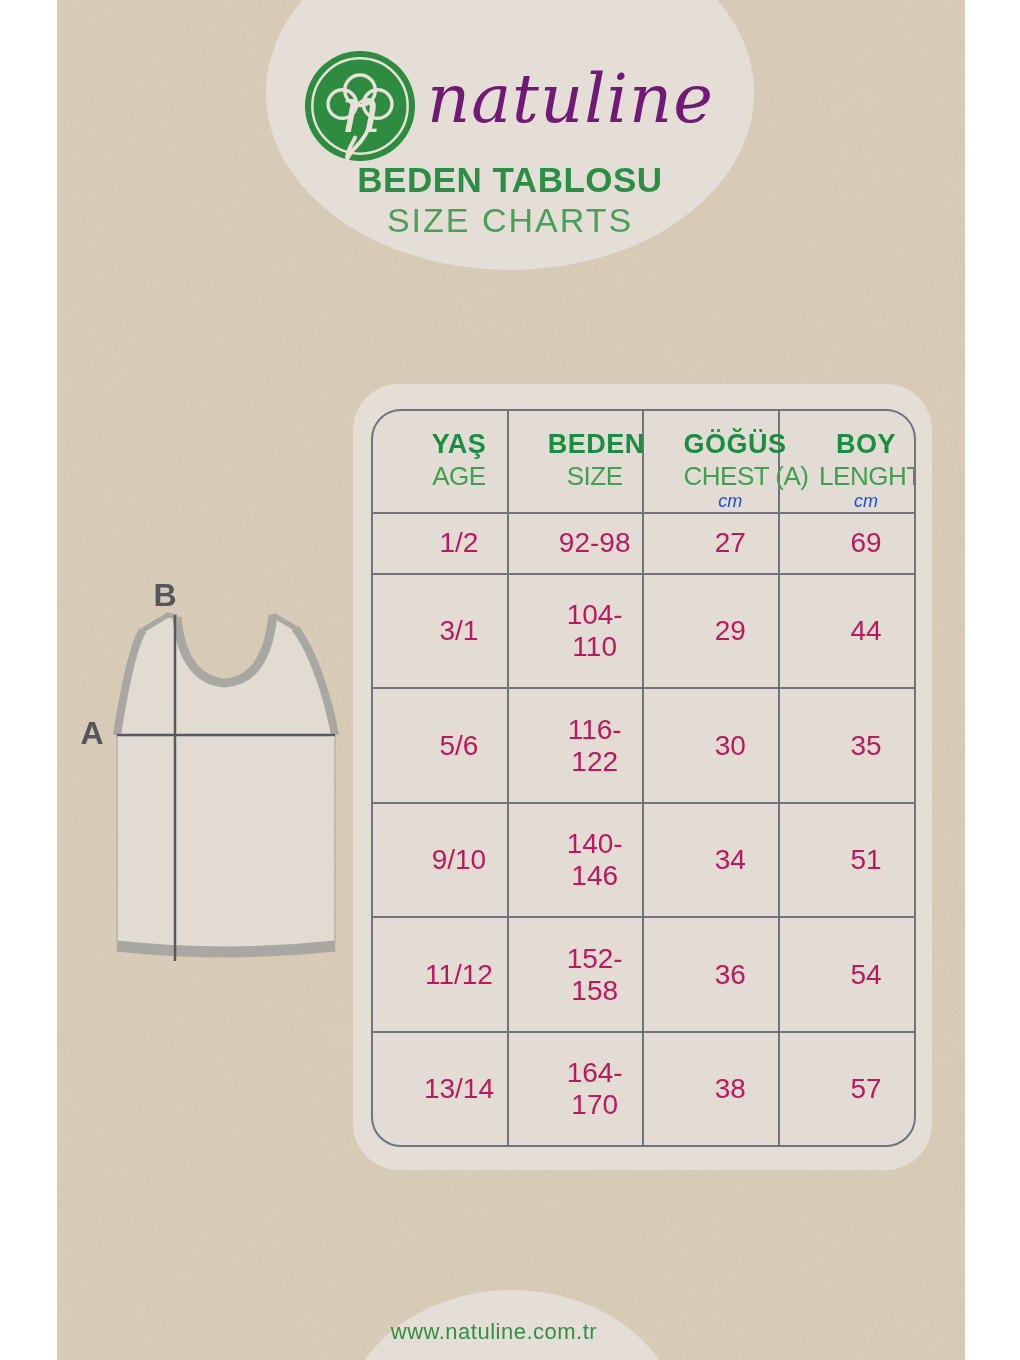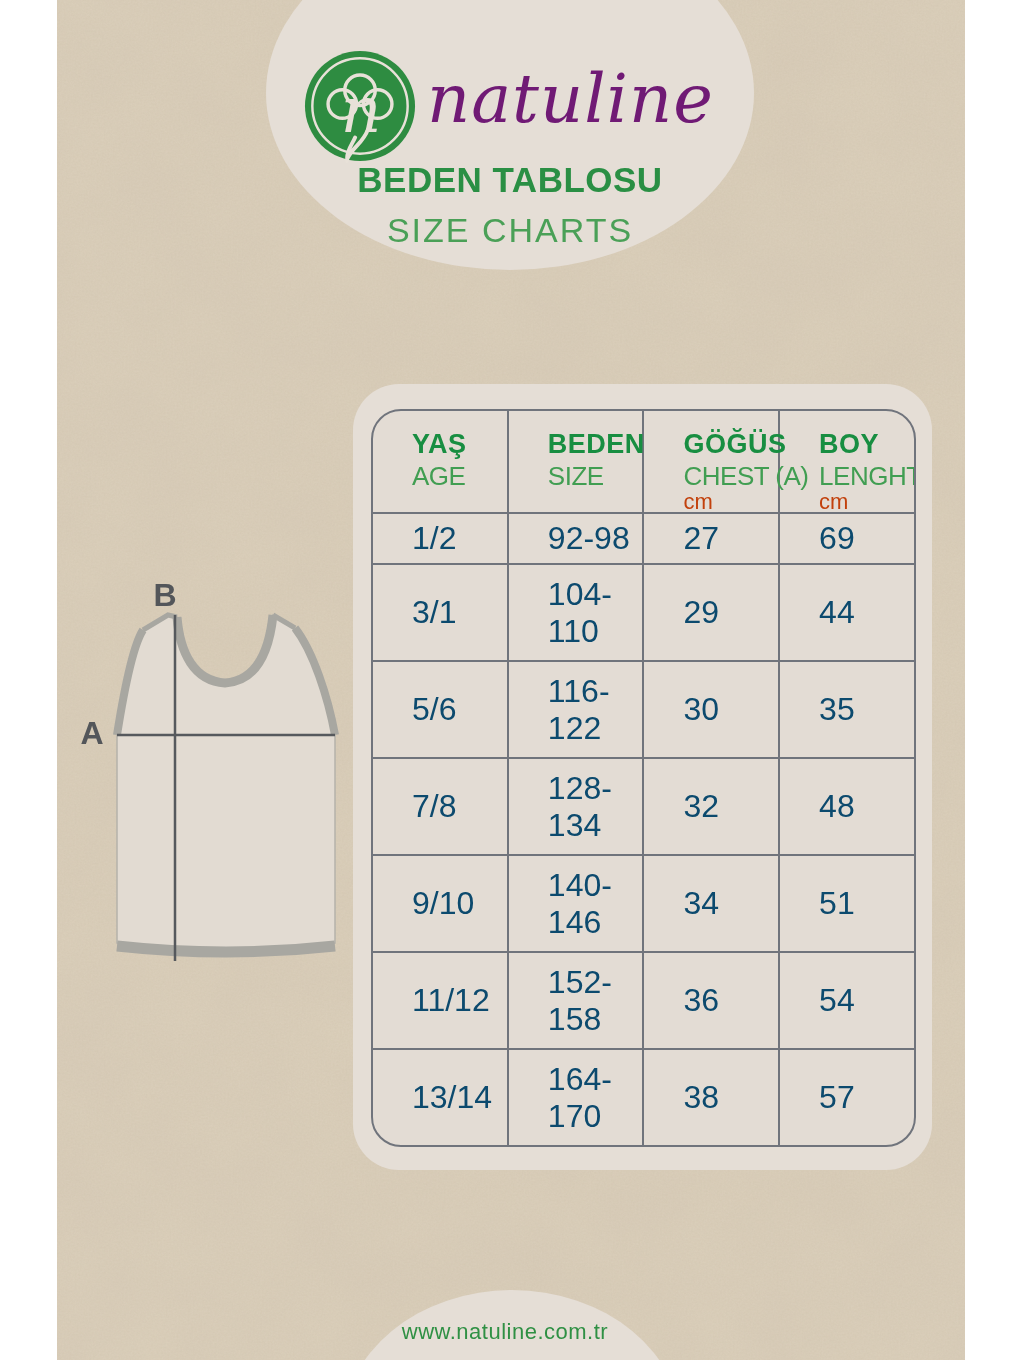--- a/index.html
+++ b/index.html
@@ -10,44 +10,44 @@
 
   .header-ellipse{position:absolute;left:266px;top:-84px;width:488px;height:354px;
                   background:#e5ded6;border-radius:50%;}
   .brand-row{position:absolute;left:303px;top:48px;width:420px;height:116px;
              display:flex;align-items:center;}
   .logo{width:114px;height:114px;flex:0 0 auto;}
   .brand-name{font-family:"DejaVu Serif",serif;font-style:italic;font-size:67px;
               color:#701a75;line-height:1;margin-left:10px;margin-top:-14px;letter-spacing:1px;}
   .titles{position:absolute;left:266px;top:160px;width:488px;text-align:center;}
   .title-tr{font-size:35px;font-weight:bold;color:#2a8f44;letter-spacing:0.5px;}
-  .title-en{font-size:34px;color:#4aa057;letter-spacing:2px;margin-top:11px;}
+  .title-en{font-size:34px;color:#4aa057;letter-spacing:2px;margin-top:1px;}
 
   .table-panel{position:absolute;left:353px;top:384px;width:579px;height:786px;
                background:#e5ded6;border-radius:46px;}
   .table-wrap{position:absolute;left:371px;top:409px;width:541px;height:734px;
               border:2px solid #70747c;border-radius:30px;overflow:hidden;background:#e3dcd4;}
   table.size{width:100%;height:100%;border-collapse:collapse;table-layout:fixed;}
-  .size th,.size td{border:2px solid #70747c;text-align:left;width:25%;padding-left:39px;}
+  .size th,.size td{border:2px solid #70747c;text-align:center;width:25%;padding-left:39px;}
   .size thead tr{height:100px;}
   .size th{vertical-align:top;padding-top:17px;font-weight:normal;}
   .size tr:first-child th{border-top:none;}
   .size th:first-child,.size td:first-child{border-left:none;}
   .size th:last-child,.size td:last-child{border-right:none;}
   .size tbody tr:last-child td{border-bottom:none;}
-  .size td{font-size:32px;color:#0c4a6e;vertical-align:middle;}
+  .size td{font-size:28px;color:#be185d;vertical-align:middle;}
   .h-tr{display:block;font-weight:bold;font-size:27px;color:#188e41;letter-spacing:0.5px;line-height:33px;white-space:nowrap;}
   .h-en{display:block;font-size:26px;color:#419e52;line-height:31px;white-space:nowrap;letter-spacing:-0.5px;}
-  .h-unit{display:block;font-size:22px;color:#c2410c;line-height:19px;}
+  .h-unit{display:block;font-size:18px;color:#1d4ed8;line-height:19px;font-style:italic;}
 
   .tank{position:absolute;left:75px;top:575px;width:280px;height:400px;}
 
   .footer-ellipse{position:absolute;left:342px;top:1290px;width:340px;height:280px;
                   background:#e5ded6;border-radius:50%;}
-  .footer-url{position:absolute;left:51px;top:1319px;width:908px;text-align:center;
+  .footer-url{position:absolute;left:40px;top:1319px;width:908px;text-align:center;
               font-size:22px;color:#2f9044;letter-spacing:0.5px;}
 </style>
 </head>
 <body>
 
 <div class="page">
 
   <div class="paper">
     <svg class="grain" width="908" height="1360" viewBox="0 0 908 1360" preserveAspectRatio="none" xmlns="http://www.w3.org/2000/svg">
       <defs>
@@ -127,26 +127,20 @@
             <td>29</td>
             <td>44</td>
           </tr>
           <tr>
             <td>5/6</td>
             <td>116-122</td>
             <td>30</td>
             <td>35</td>
           </tr>
           <tr>
-            <td>7/8</td>
-            <td>128-134</td>
-            <td>32</td>
-            <td>48</td>
-          </tr>
-          <tr>
             <td>9/10</td>
             <td>140-146</td>
             <td>34</td>
             <td>51</td>
           </tr>
           <tr>
             <td>11/12</td>
             <td>152-158</td>
             <td>36</td>
             <td>54</td>

